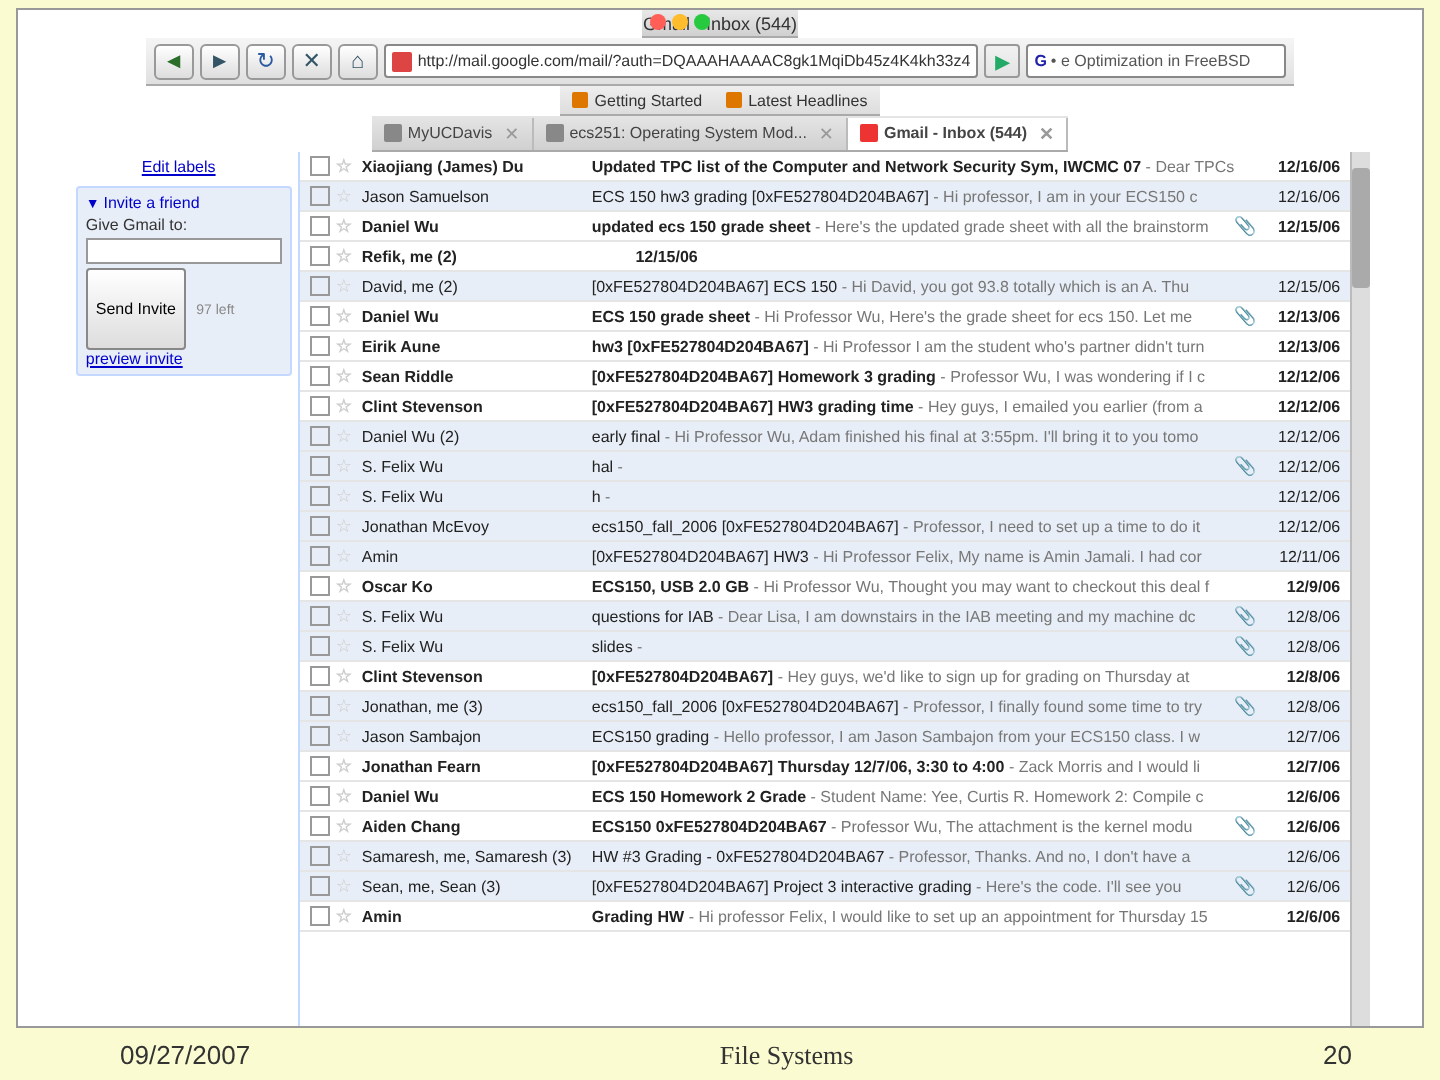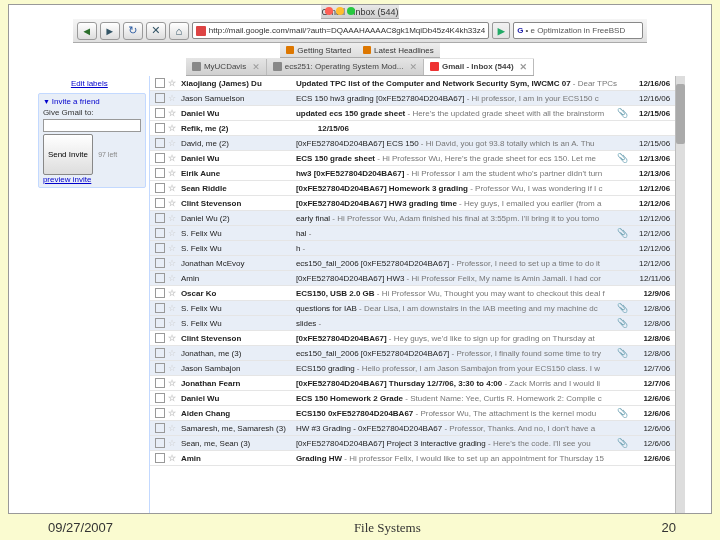--- a/index.html
+++ b/index.html
@@ -56,21 +56,21 @@
   .mail-row.read { background: #e8eef7; }
   .mail-check { width: 10px; height: 10px; border: 1px solid #999; margin: 0 3px; flex-shrink: 0; }
   .mail-star { width: 10px; color: #ccc; flex-shrink: 0; font-size: 9px; margin-right: 3px; }
   .mail-sender { width: 115px; flex-shrink: 0; overflow: hidden; white-space: nowrap; text-overflow: ellipsis; color: #222; }
   .mail-subject { flex: 1; overflow: hidden; white-space: nowrap; text-overflow: ellipsis; color: #222; }
   .mail-subject .snippet { color: #777; font-weight: normal; }
   .mail-attach { width: 12px; color: #888; flex-shrink: 0; font-size: 9px; }
   .mail-date { width: 44px; text-align: right; flex-shrink: 0; color: #222; padding-right: 3px; }
   
   
-  .slide-footer { position: absolute; bottom: 4px; left: 4px; right: 0; display: flex; justify-content: space-between; padding: 0 44px; font-size: 13px; color: #333; }
+  .slide-footer { position: absolute; bottom: 4px; left: 16px; right: 0; display: flex; justify-content: space-between; padding: 0 44px; font-size: 13px; color: #333; }
   .footer-date { }
   .footer-title { font-family: Georgia, serif; }
   .footer-num { }
   
   
   .scrollbar { width: 10px; background: #ddd; border-left: 1px solid #bbb; }
   .sb-thumb { background: #aaa; height: 60px; margin-top: 8px; border-radius: 2px; }
 </style>
 </head>
 <body>

